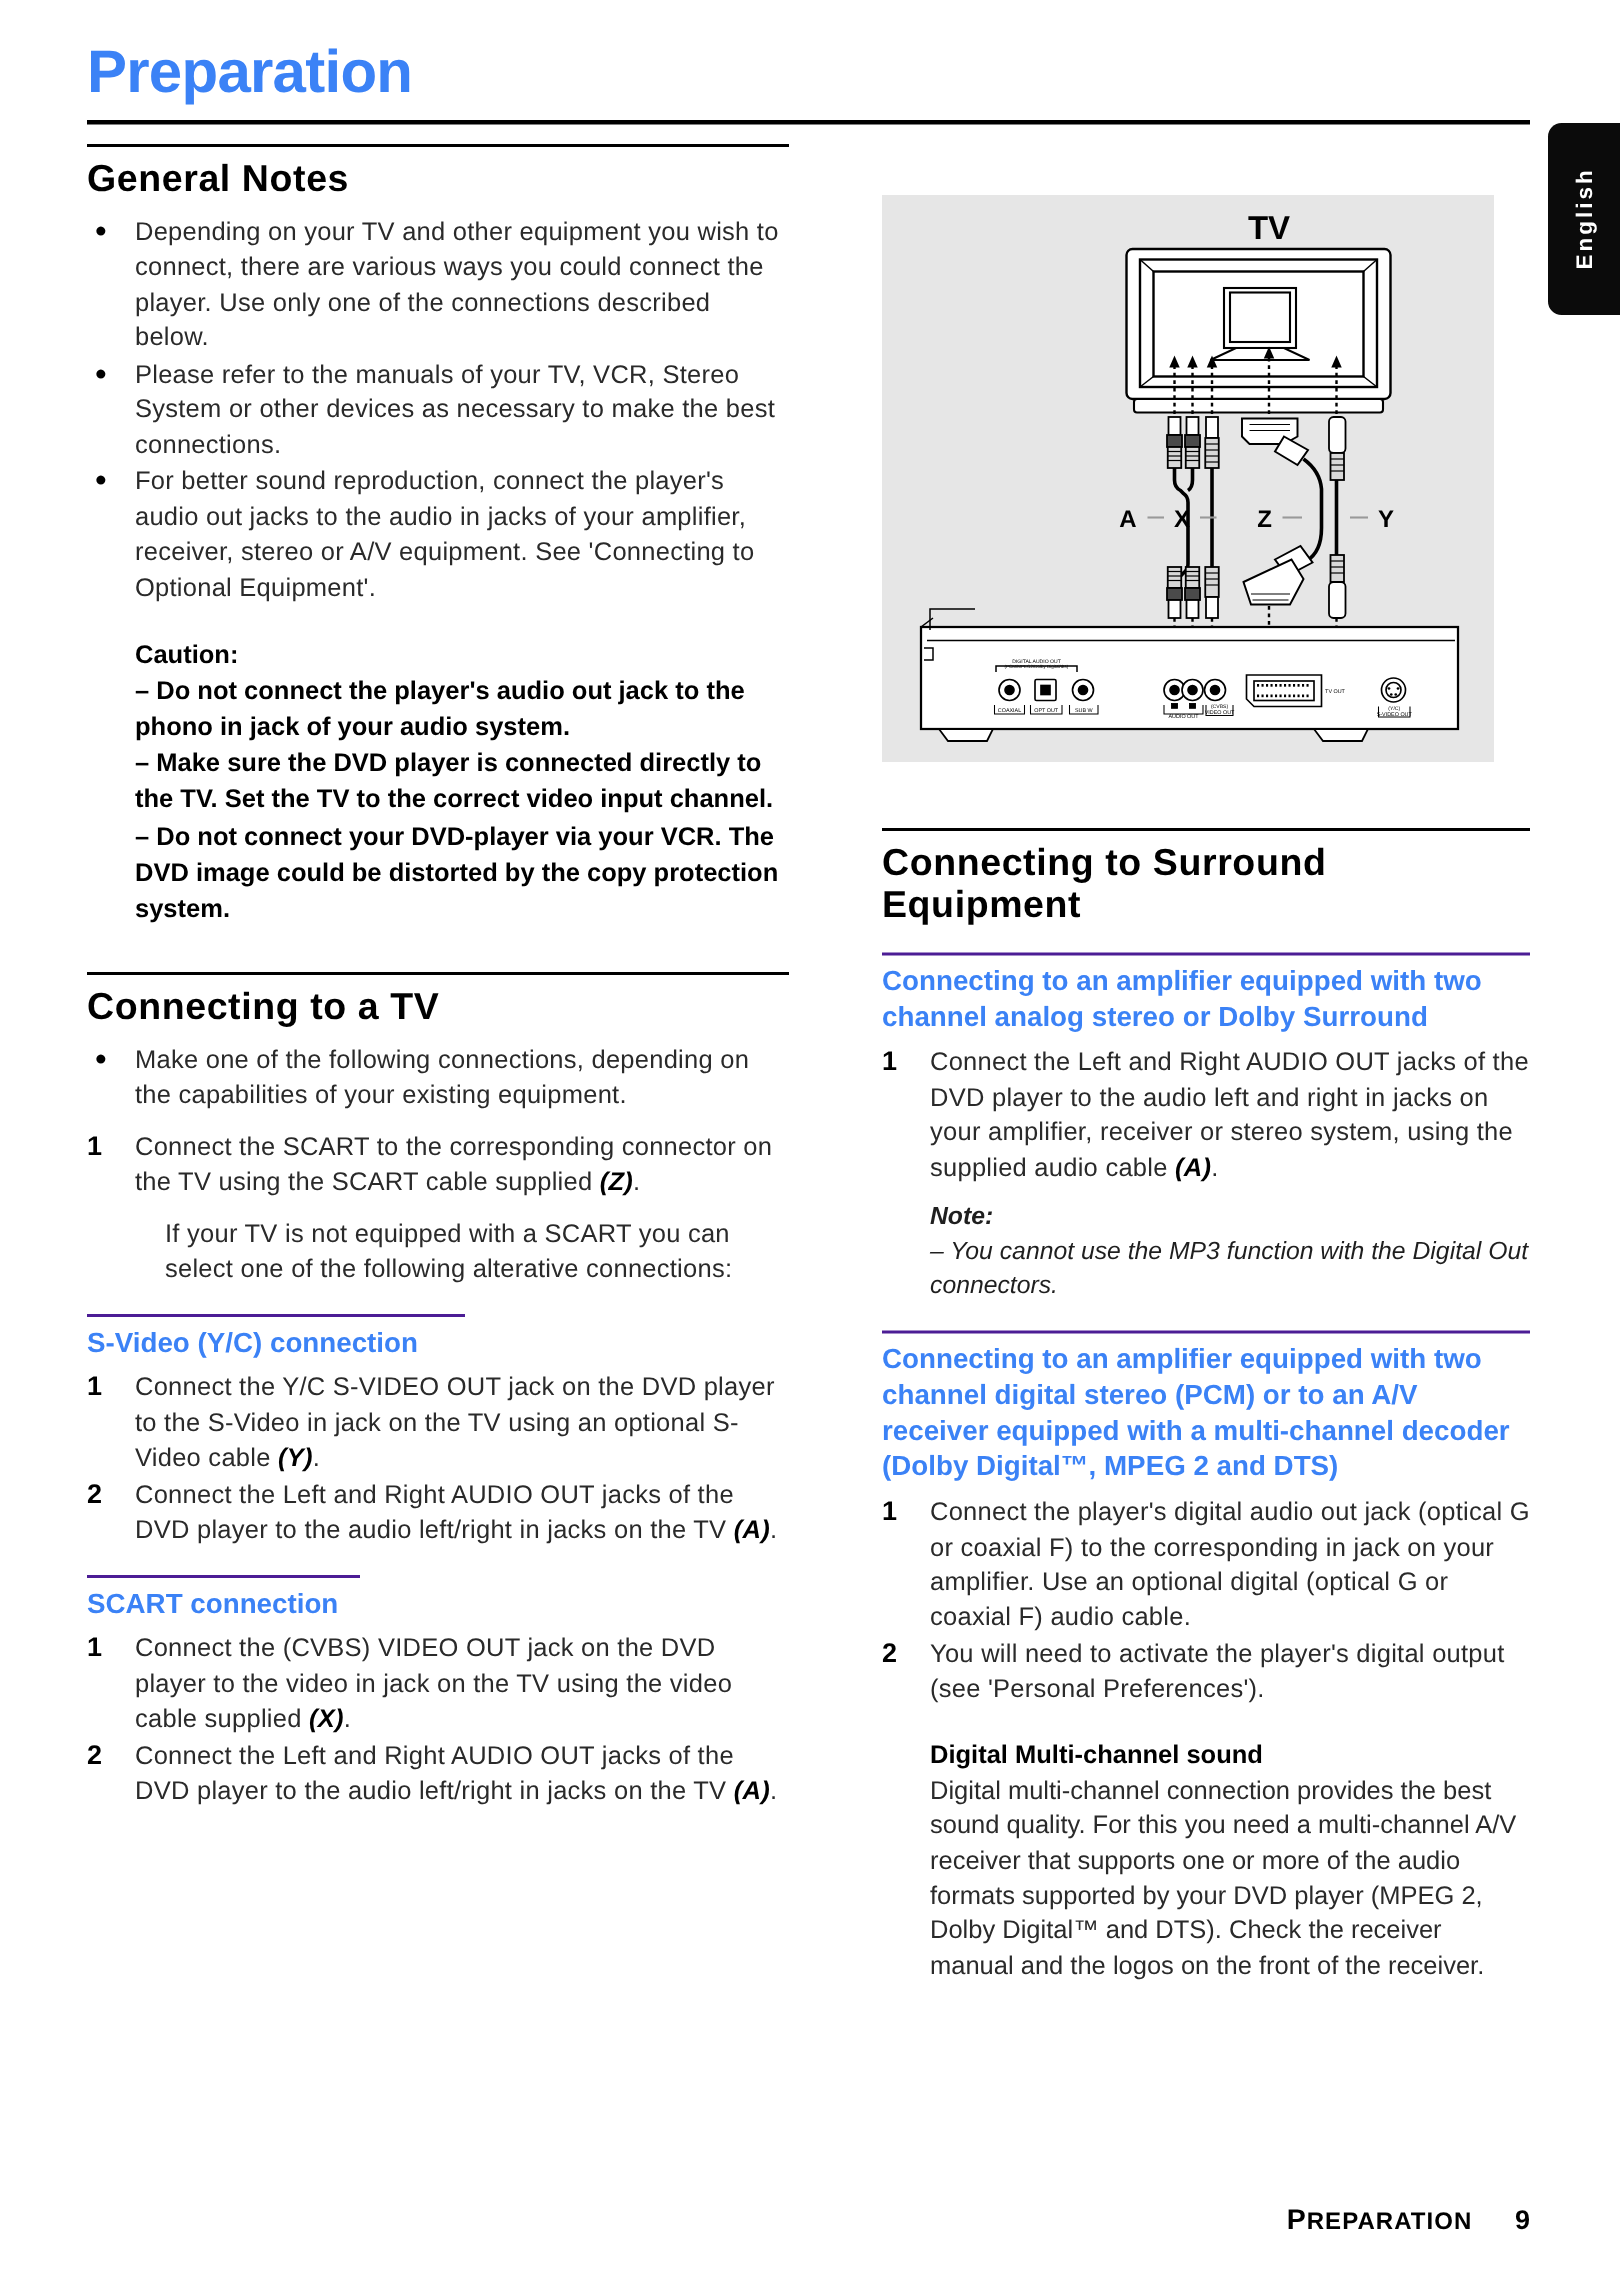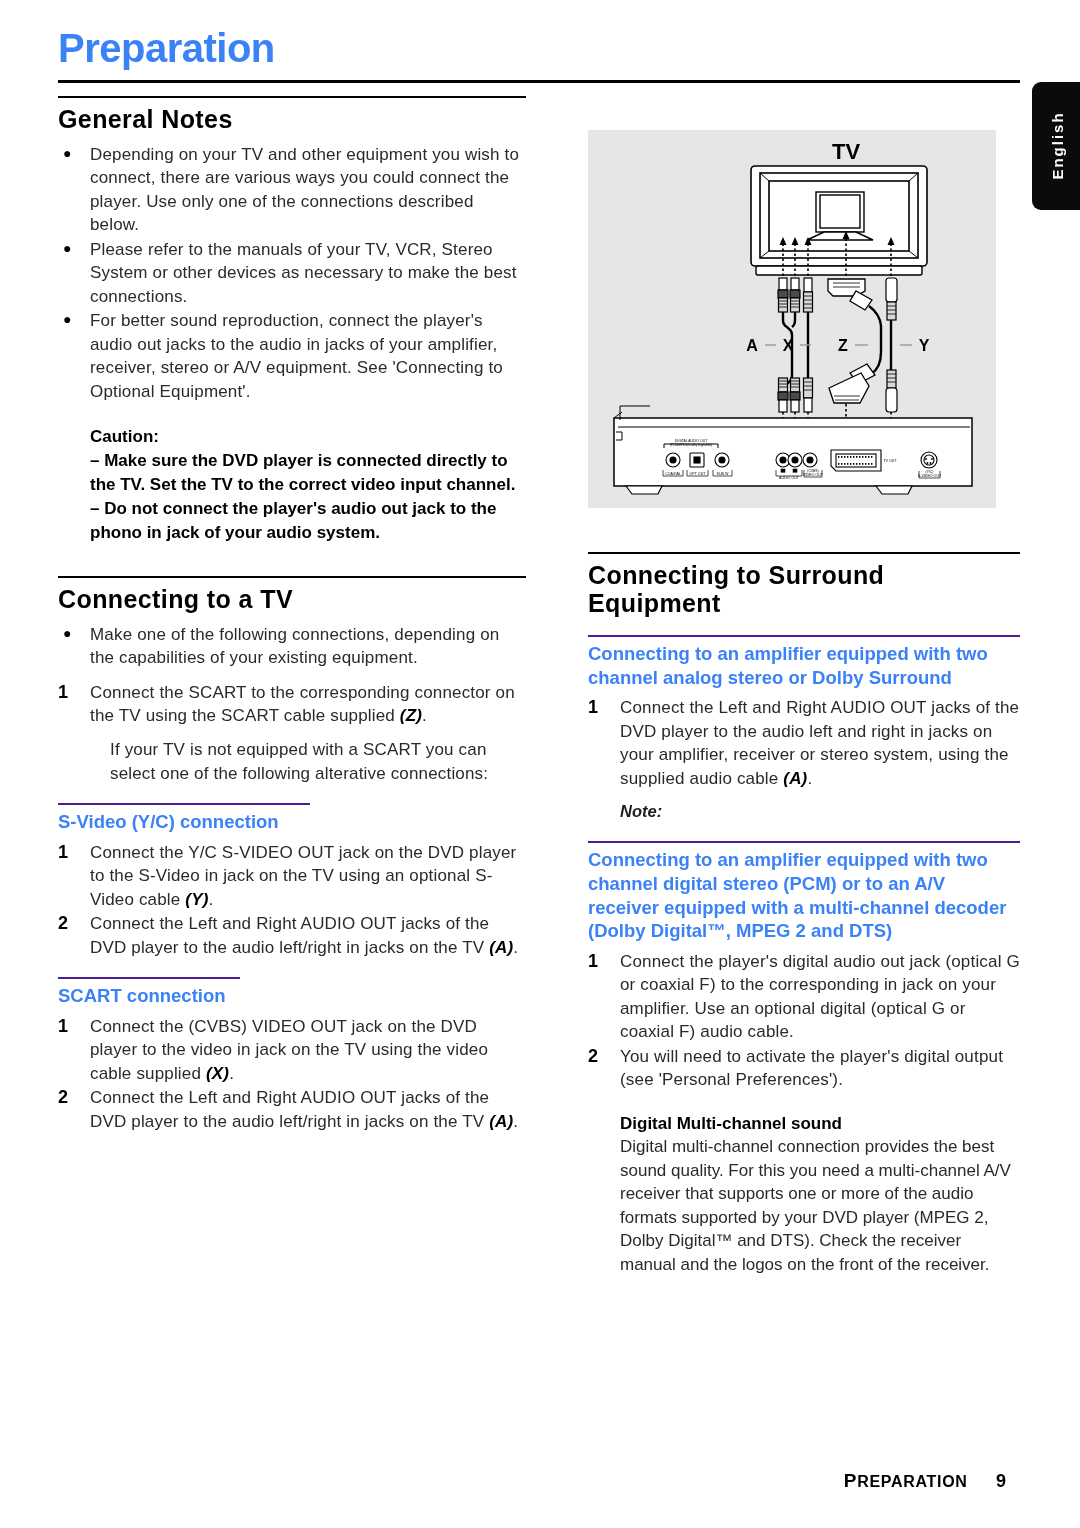--- a/index.html
+++ b/index.html
@@ -205,21 +205,21 @@
     top: 130px;
     width: 408px;
     height: 378px;
     background: #5eead4;
   }
   .diagram svg { display: block; }
 
   
   .footer {
     position: absolute;
-    left: 44px;
+    left: 58px;
     top: 1470px;
     width: 962px;
     text-align: right;
     color: #000;
   }
   .footer .fchap {
     font-size: 16px;
     font-weight: bold;
     letter-spacing: 0.7px;
   }
@@ -254,22 +254,23 @@
       <div class="dot">●</div>
       <div class="bullet-text">Please refer to the manuals of your TV, VCR, Stereo System or other devices as necessary to make the best connections.</div>
     </div>
     <div class="bullet">
       <div class="dot">●</div>
       <div class="bullet-text">For better sound reproduction, connect the player's audio out jacks to the audio in jacks of your amplifier, receiver, stereo or A/V equipment.  See 'Connecting to Optional Equipment'.</div>
     </div>
 
     <div class="caution">
       <div class="caution-title">Caution:</div>
+      <div class="caution-item">– Do not connect  the player's audio out jack to the phono in jack of your audio system.</div>
       <div class="caution-item">– Make sure the DVD player is connected directly to the TV. Set the TV to the correct video input channel.</div>
-      <div class="caution-item">– Do not connect  the player's audio out jack to the phono in jack of your audio system.</div>
+      <div class="caution-item">– Do not connect your DVD-player via your VCR. The DVD image could be distorted by the copy protection system.</div>
     </div>
 
     <div class="gap-l"></div>
 
     <div class="sec-head">Connecting to a TV</div>
 
     <div class="bullet">
       <div class="dot">●</div>
       <div class="bullet-text">Make one of the following connections, depending on the capabilities of your existing equipment.</div>
     </div>
@@ -601,20 +602,21 @@
 
     <div class="sub-head full">Connecting to an amplifier equipped with two channel analog  stereo or Dolby Surround</div>
 
     <div class="numitem">
       <div class="num">1</div>
       <div class="num-text"><span>Connect the Left and Right AUDIO OUT jacks of the DVD player to the audio left and right in jacks on your amplifier, receiver or stereo system, using the supplied audio cable </span><b class="cableref">(A)</b><span>.</span></div>
     </div>
 
     <div class="note-block">
       <div class="note-label">Note:</div>
+      <div>– You cannot use the MP3 function with the Digital Out connectors.</div>
     </div>
 
     <div class="sub-head full">Connecting to an amplifier equipped with two channel digital stereo (PCM) or to an A/V receiver equipped with a multi-channel decoder (Dolby Digital™, MPEG 2 and DTS)</div>
 
     <div class="numitem">
       <div class="num">1</div>
       <div class="num-text">Connect the player's digital audio out jack (optical G or coaxial F) to the corresponding in jack on your amplifier. Use an optional digital (optical G or coaxial F) audio cable.</div>
     </div>
     <div class="numitem">
       <div class="num">2</div>

